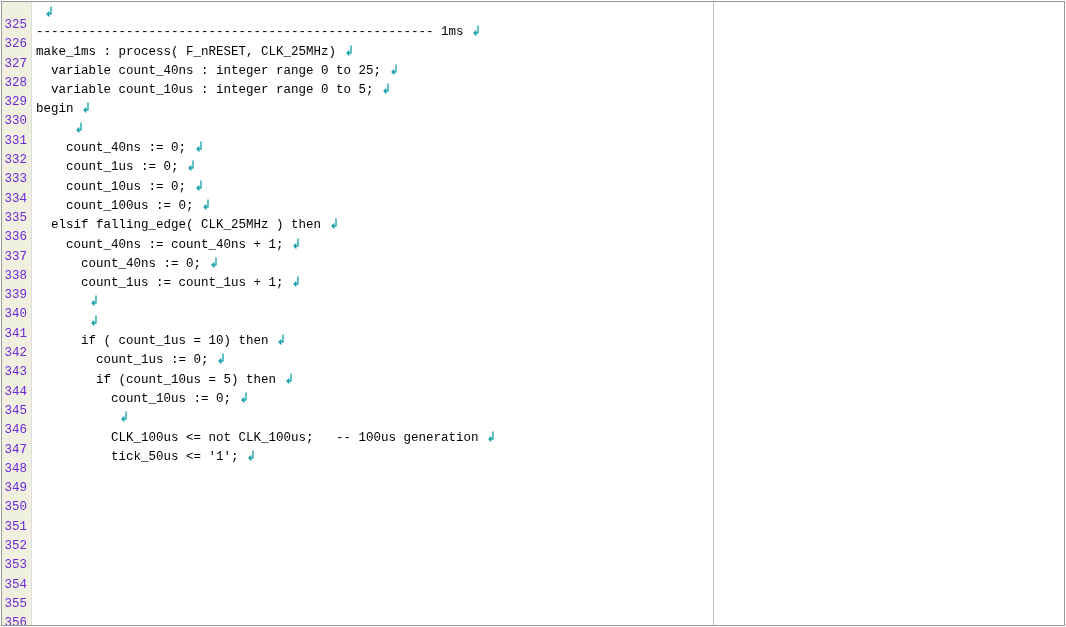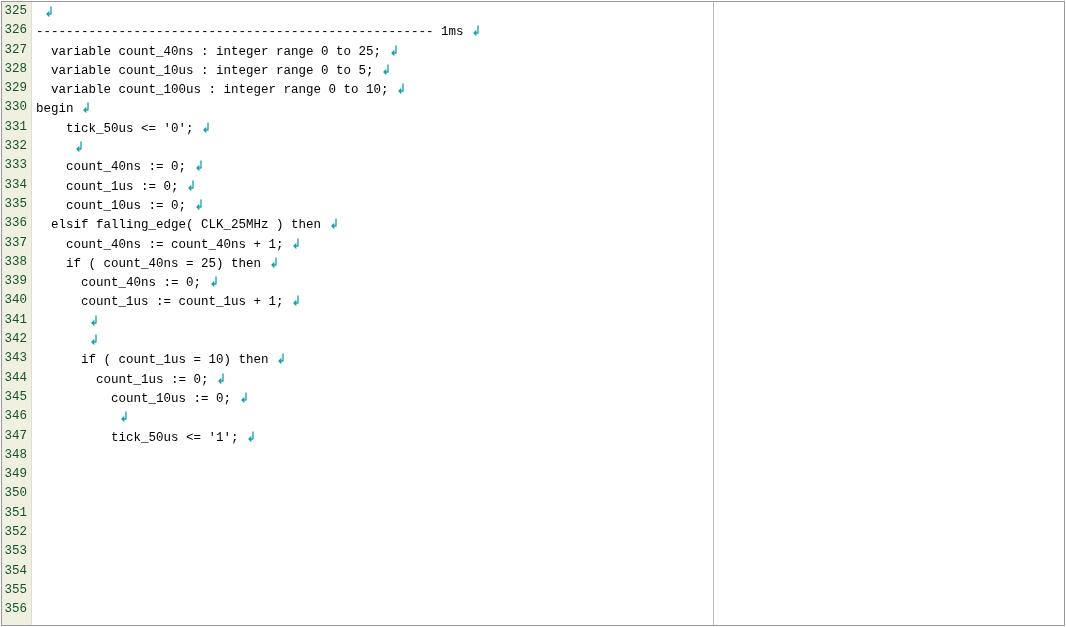--- a/index.html
+++ b/index.html
@@ -20,23 +20,23 @@
     }
     .code-pane {
       display: flex;
       background: #ffffff;
       width: 712px;
       border-right: 1px solid #bbb;
       overflow: hidden;
     }
     .gutter {
       background: #f0f0e0;
-      color: #14532d;
+      color: #6d28d9;
       text-align: right;
-      padding: 0 4px 2px 2px;
+      padding: 14px 4px 2px 2px;
       white-space: pre;
       line-height: 19.3px;
       user-select: none;
       border-right: 1px solid #ddd;
       min-width: 30px;
     }
     .code {
       padding: 2px 2px 2px 4px;
       white-space: pre;
       line-height: 19.3px;
@@ -95,58 +95,60 @@
 351
 352
 353
 354
 355
 356</div>
     <div class="code" id="code"><span class="line"> <span class="pilcrow"><svg viewBox="0 0 10 12">
               <path d="M7 1 L7 8 L3 8 M3 8 L5 6 M3 8 L5 10" stroke="#15a0a8" stroke-width="1.3" fill="none" stroke-linecap="round" stroke-linejoin="round"></path>
             </svg></span></span><span class="line">----------------------------------------------------- 1ms <span class="pilcrow"><svg viewBox="0 0 10 12">
               <path d="M7 1 L7 8 L3 8 M3 8 L5 6 M3 8 L5 10" stroke="#15a0a8" stroke-width="1.3" fill="none" stroke-linecap="round" stroke-linejoin="round"></path>
+            </svg></span></span><span class="line">make_1ms : process( F_nRESET, CLK_25MHz) <span class="pilcrow"><svg viewBox="0 0 10 12">
+              <path d="M7 1 L7 8 L3 8 M3 8 L5 6 M3 8 L5 10" stroke="#15a0a8" stroke-width="1.3" fill="none" stroke-linecap="round" stroke-linejoin="round"></path>
             </svg></span></span><span class="line">  variable count_40ns : integer range 0 to 25; <span class="pilcrow"><svg viewBox="0 0 10 12">
               <path d="M7 1 L7 8 L3 8 M3 8 L5 6 M3 8 L5 10" stroke="#15a0a8" stroke-width="1.3" fill="none" stroke-linecap="round" stroke-linejoin="round"></path>
             </svg></span></span><span class="line">  variable count_10us : integer range 0 to 5; <span class="pilcrow"><svg viewBox="0 0 10 12">
               <path d="M7 1 L7 8 L3 8 M3 8 L5 6 M3 8 L5 10" stroke="#15a0a8" stroke-width="1.3" fill="none" stroke-linecap="round" stroke-linejoin="round"></path>
-            </svg></span></span><span class="line">  variable count_100us : integer range 0 to 10; <span class="pilcrow"><svg viewBox="0 0 10 12">
-              <path d="M7 1 L7 8 L3 8 M3 8 L5 6 M3 8 L5 10" stroke="#15a0a8" stroke-width="1.3" fill="none" stroke-linecap="round" stroke-linejoin="round"></path>
             </svg></span></span><span class="line">begin <span class="pilcrow"><svg viewBox="0 0 10 12">
-              <path d="M7 1 L7 8 L3 8 M3 8 L5 6 M3 8 L5 10" stroke="#15a0a8" stroke-width="1.3" fill="none" stroke-linecap="round" stroke-linejoin="round"></path>
-            </svg></span></span><span class="line">    tick_50us &lt;= '0'; <span class="pilcrow"><svg viewBox="0 0 10 12">
               <path d="M7 1 L7 8 L3 8 M3 8 L5 6 M3 8 L5 10" stroke="#15a0a8" stroke-width="1.3" fill="none" stroke-linecap="round" stroke-linejoin="round"></path>
             </svg></span></span><span class="line">     <span class="pilcrow"><svg viewBox="0 0 10 12">
               <path d="M7 1 L7 8 L3 8 M3 8 L5 6 M3 8 L5 10" stroke="#15a0a8" stroke-width="1.3" fill="none" stroke-linecap="round" stroke-linejoin="round"></path>
             </svg></span></span><span class="line">    count_40ns := 0; <span class="pilcrow"><svg viewBox="0 0 10 12">
               <path d="M7 1 L7 8 L3 8 M3 8 L5 6 M3 8 L5 10" stroke="#15a0a8" stroke-width="1.3" fill="none" stroke-linecap="round" stroke-linejoin="round"></path>
             </svg></span></span><span class="line">    count_1us := 0; <span class="pilcrow"><svg viewBox="0 0 10 12">
               <path d="M7 1 L7 8 L3 8 M3 8 L5 6 M3 8 L5 10" stroke="#15a0a8" stroke-width="1.3" fill="none" stroke-linecap="round" stroke-linejoin="round"></path>
             </svg></span></span><span class="line">    count_10us := 0; <span class="pilcrow"><svg viewBox="0 0 10 12">
               <path d="M7 1 L7 8 L3 8 M3 8 L5 6 M3 8 L5 10" stroke="#15a0a8" stroke-width="1.3" fill="none" stroke-linecap="round" stroke-linejoin="round"></path>
+            </svg></span></span><span class="line">    count_100us := 0; <span class="pilcrow"><svg viewBox="0 0 10 12">
+              <path d="M7 1 L7 8 L3 8 M3 8 L5 6 M3 8 L5 10" stroke="#15a0a8" stroke-width="1.3" fill="none" stroke-linecap="round" stroke-linejoin="round"></path>
             </svg></span></span><span class="line">  elsif falling_edge( CLK_25MHz ) then <span class="pilcrow"><svg viewBox="0 0 10 12">
               <path d="M7 1 L7 8 L3 8 M3 8 L5 6 M3 8 L5 10" stroke="#15a0a8" stroke-width="1.3" fill="none" stroke-linecap="round" stroke-linejoin="round"></path>
             </svg></span></span><span class="line">    count_40ns := count_40ns + 1; <span class="pilcrow"><svg viewBox="0 0 10 12">
-              <path d="M7 1 L7 8 L3 8 M3 8 L5 6 M3 8 L5 10" stroke="#15a0a8" stroke-width="1.3" fill="none" stroke-linecap="round" stroke-linejoin="round"></path>
-            </svg></span></span><span class="line">    if ( count_40ns = 25) then <span class="pilcrow"><svg viewBox="0 0 10 12">
               <path d="M7 1 L7 8 L3 8 M3 8 L5 6 M3 8 L5 10" stroke="#15a0a8" stroke-width="1.3" fill="none" stroke-linecap="round" stroke-linejoin="round"></path>
             </svg></span></span><span class="line">      count_40ns := 0; <span class="pilcrow"><svg viewBox="0 0 10 12">
               <path d="M7 1 L7 8 L3 8 M3 8 L5 6 M3 8 L5 10" stroke="#15a0a8" stroke-width="1.3" fill="none" stroke-linecap="round" stroke-linejoin="round"></path>
             </svg></span></span><span class="line">      count_1us := count_1us + 1; <span class="pilcrow"><svg viewBox="0 0 10 12">
               <path d="M7 1 L7 8 L3 8 M3 8 L5 6 M3 8 L5 10" stroke="#15a0a8" stroke-width="1.3" fill="none" stroke-linecap="round" stroke-linejoin="round"></path>
             </svg></span></span><span class="line">       <span class="pilcrow"><svg viewBox="0 0 10 12">
               <path d="M7 1 L7 8 L3 8 M3 8 L5 6 M3 8 L5 10" stroke="#15a0a8" stroke-width="1.3" fill="none" stroke-linecap="round" stroke-linejoin="round"></path>
             </svg></span></span><span class="line">       <span class="pilcrow"><svg viewBox="0 0 10 12">
               <path d="M7 1 L7 8 L3 8 M3 8 L5 6 M3 8 L5 10" stroke="#15a0a8" stroke-width="1.3" fill="none" stroke-linecap="round" stroke-linejoin="round"></path>
             </svg></span></span><span class="line">      if ( count_1us = 10) then <span class="pilcrow"><svg viewBox="0 0 10 12">
               <path d="M7 1 L7 8 L3 8 M3 8 L5 6 M3 8 L5 10" stroke="#15a0a8" stroke-width="1.3" fill="none" stroke-linecap="round" stroke-linejoin="round"></path>
             </svg></span></span><span class="line">        count_1us := 0; <span class="pilcrow"><svg viewBox="0 0 10 12">
               <path d="M7 1 L7 8 L3 8 M3 8 L5 6 M3 8 L5 10" stroke="#15a0a8" stroke-width="1.3" fill="none" stroke-linecap="round" stroke-linejoin="round"></path>
+            </svg></span></span><span class="line">        if (count_10us = 5) then <span class="pilcrow"><svg viewBox="0 0 10 12">
+              <path d="M7 1 L7 8 L3 8 M3 8 L5 6 M3 8 L5 10" stroke="#15a0a8" stroke-width="1.3" fill="none" stroke-linecap="round" stroke-linejoin="round"></path>
             </svg></span></span><span class="line">          count_10us := 0; <span class="pilcrow"><svg viewBox="0 0 10 12">
               <path d="M7 1 L7 8 L3 8 M3 8 L5 6 M3 8 L5 10" stroke="#15a0a8" stroke-width="1.3" fill="none" stroke-linecap="round" stroke-linejoin="round"></path>
             </svg></span></span><span class="line">           <span class="pilcrow"><svg viewBox="0 0 10 12">
+              <path d="M7 1 L7 8 L3 8 M3 8 L5 6 M3 8 L5 10" stroke="#15a0a8" stroke-width="1.3" fill="none" stroke-linecap="round" stroke-linejoin="round"></path>
+            </svg></span></span><span class="line">          CLK_100us &lt;= not CLK_100us;   -- 100us generation <span class="pilcrow"><svg viewBox="0 0 10 12">
               <path d="M7 1 L7 8 L3 8 M3 8 L5 6 M3 8 L5 10" stroke="#15a0a8" stroke-width="1.3" fill="none" stroke-linecap="round" stroke-linejoin="round"></path>
             </svg></span></span><span class="line">          tick_50us &lt;= '1'; <span class="pilcrow"><svg viewBox="0 0 10 12">
               <path d="M7 1 L7 8 L3 8 M3 8 L5 6 M3 8 L5 10" stroke="#15a0a8" stroke-width="1.3" fill="none" stroke-linecap="round" stroke-linejoin="round"></path>
             </svg></span></span></div>
   </div>
   <div class="side-pane"></div>
 </div>
 
 </body></html>

